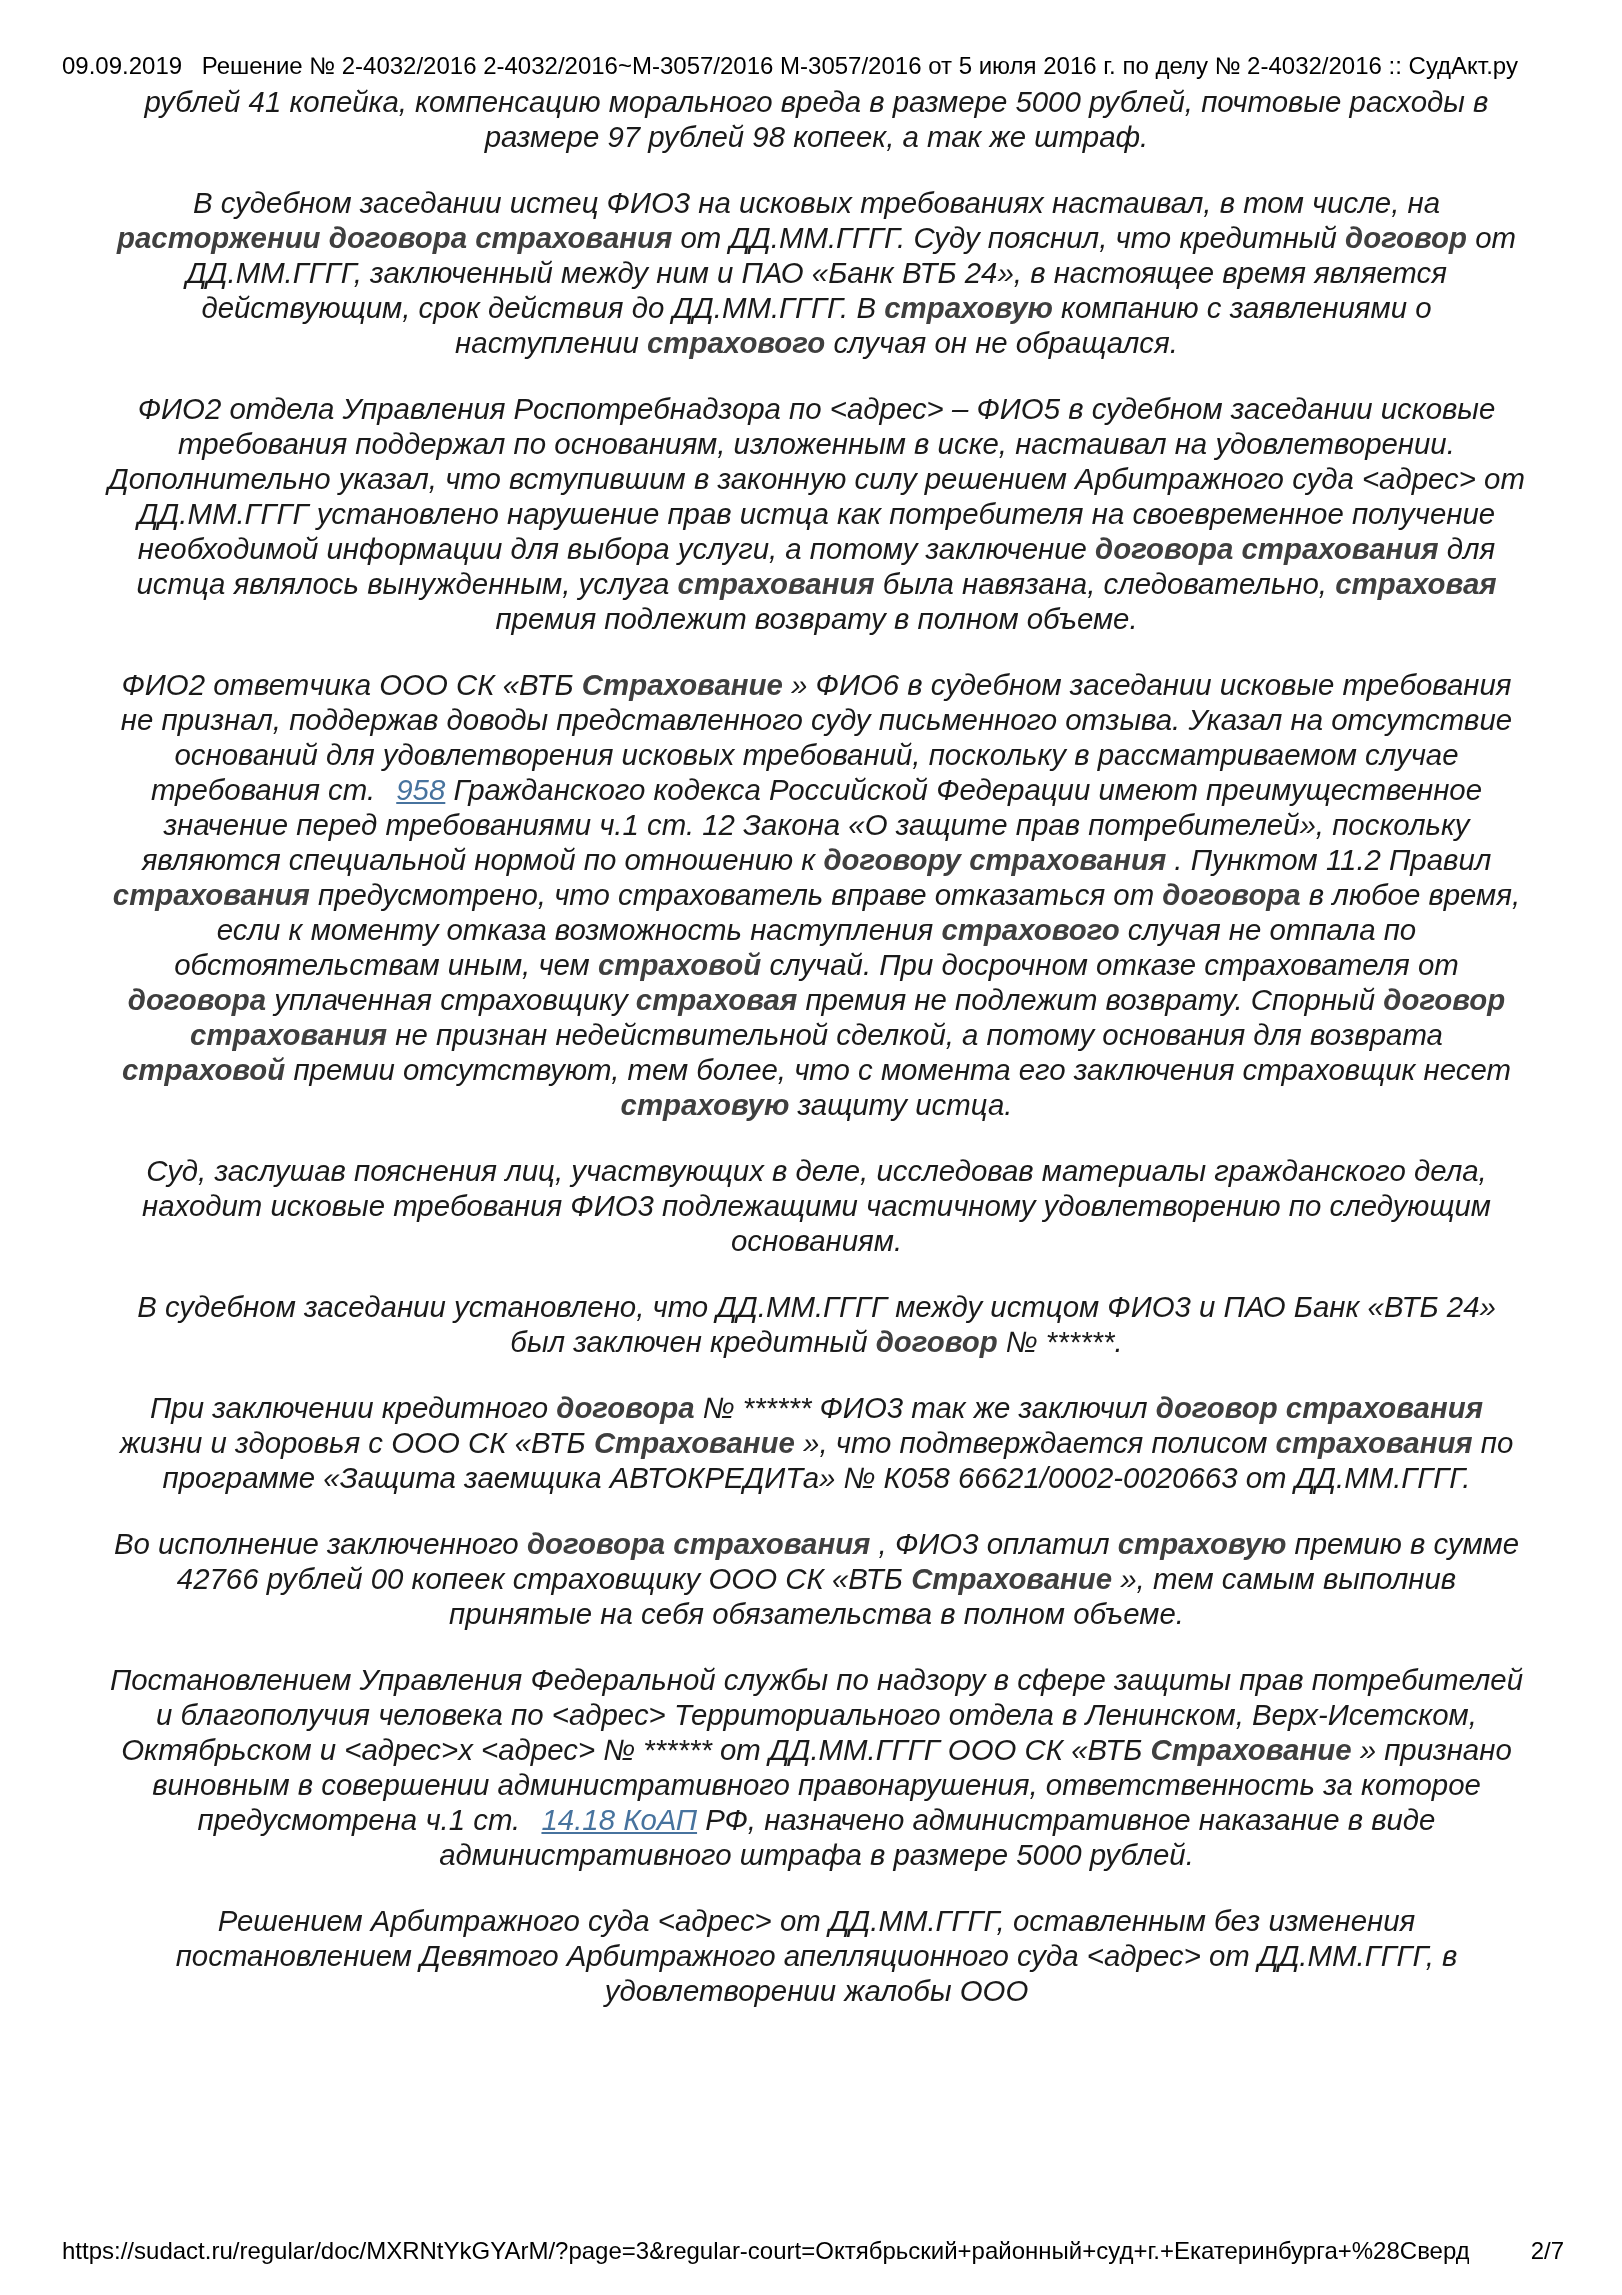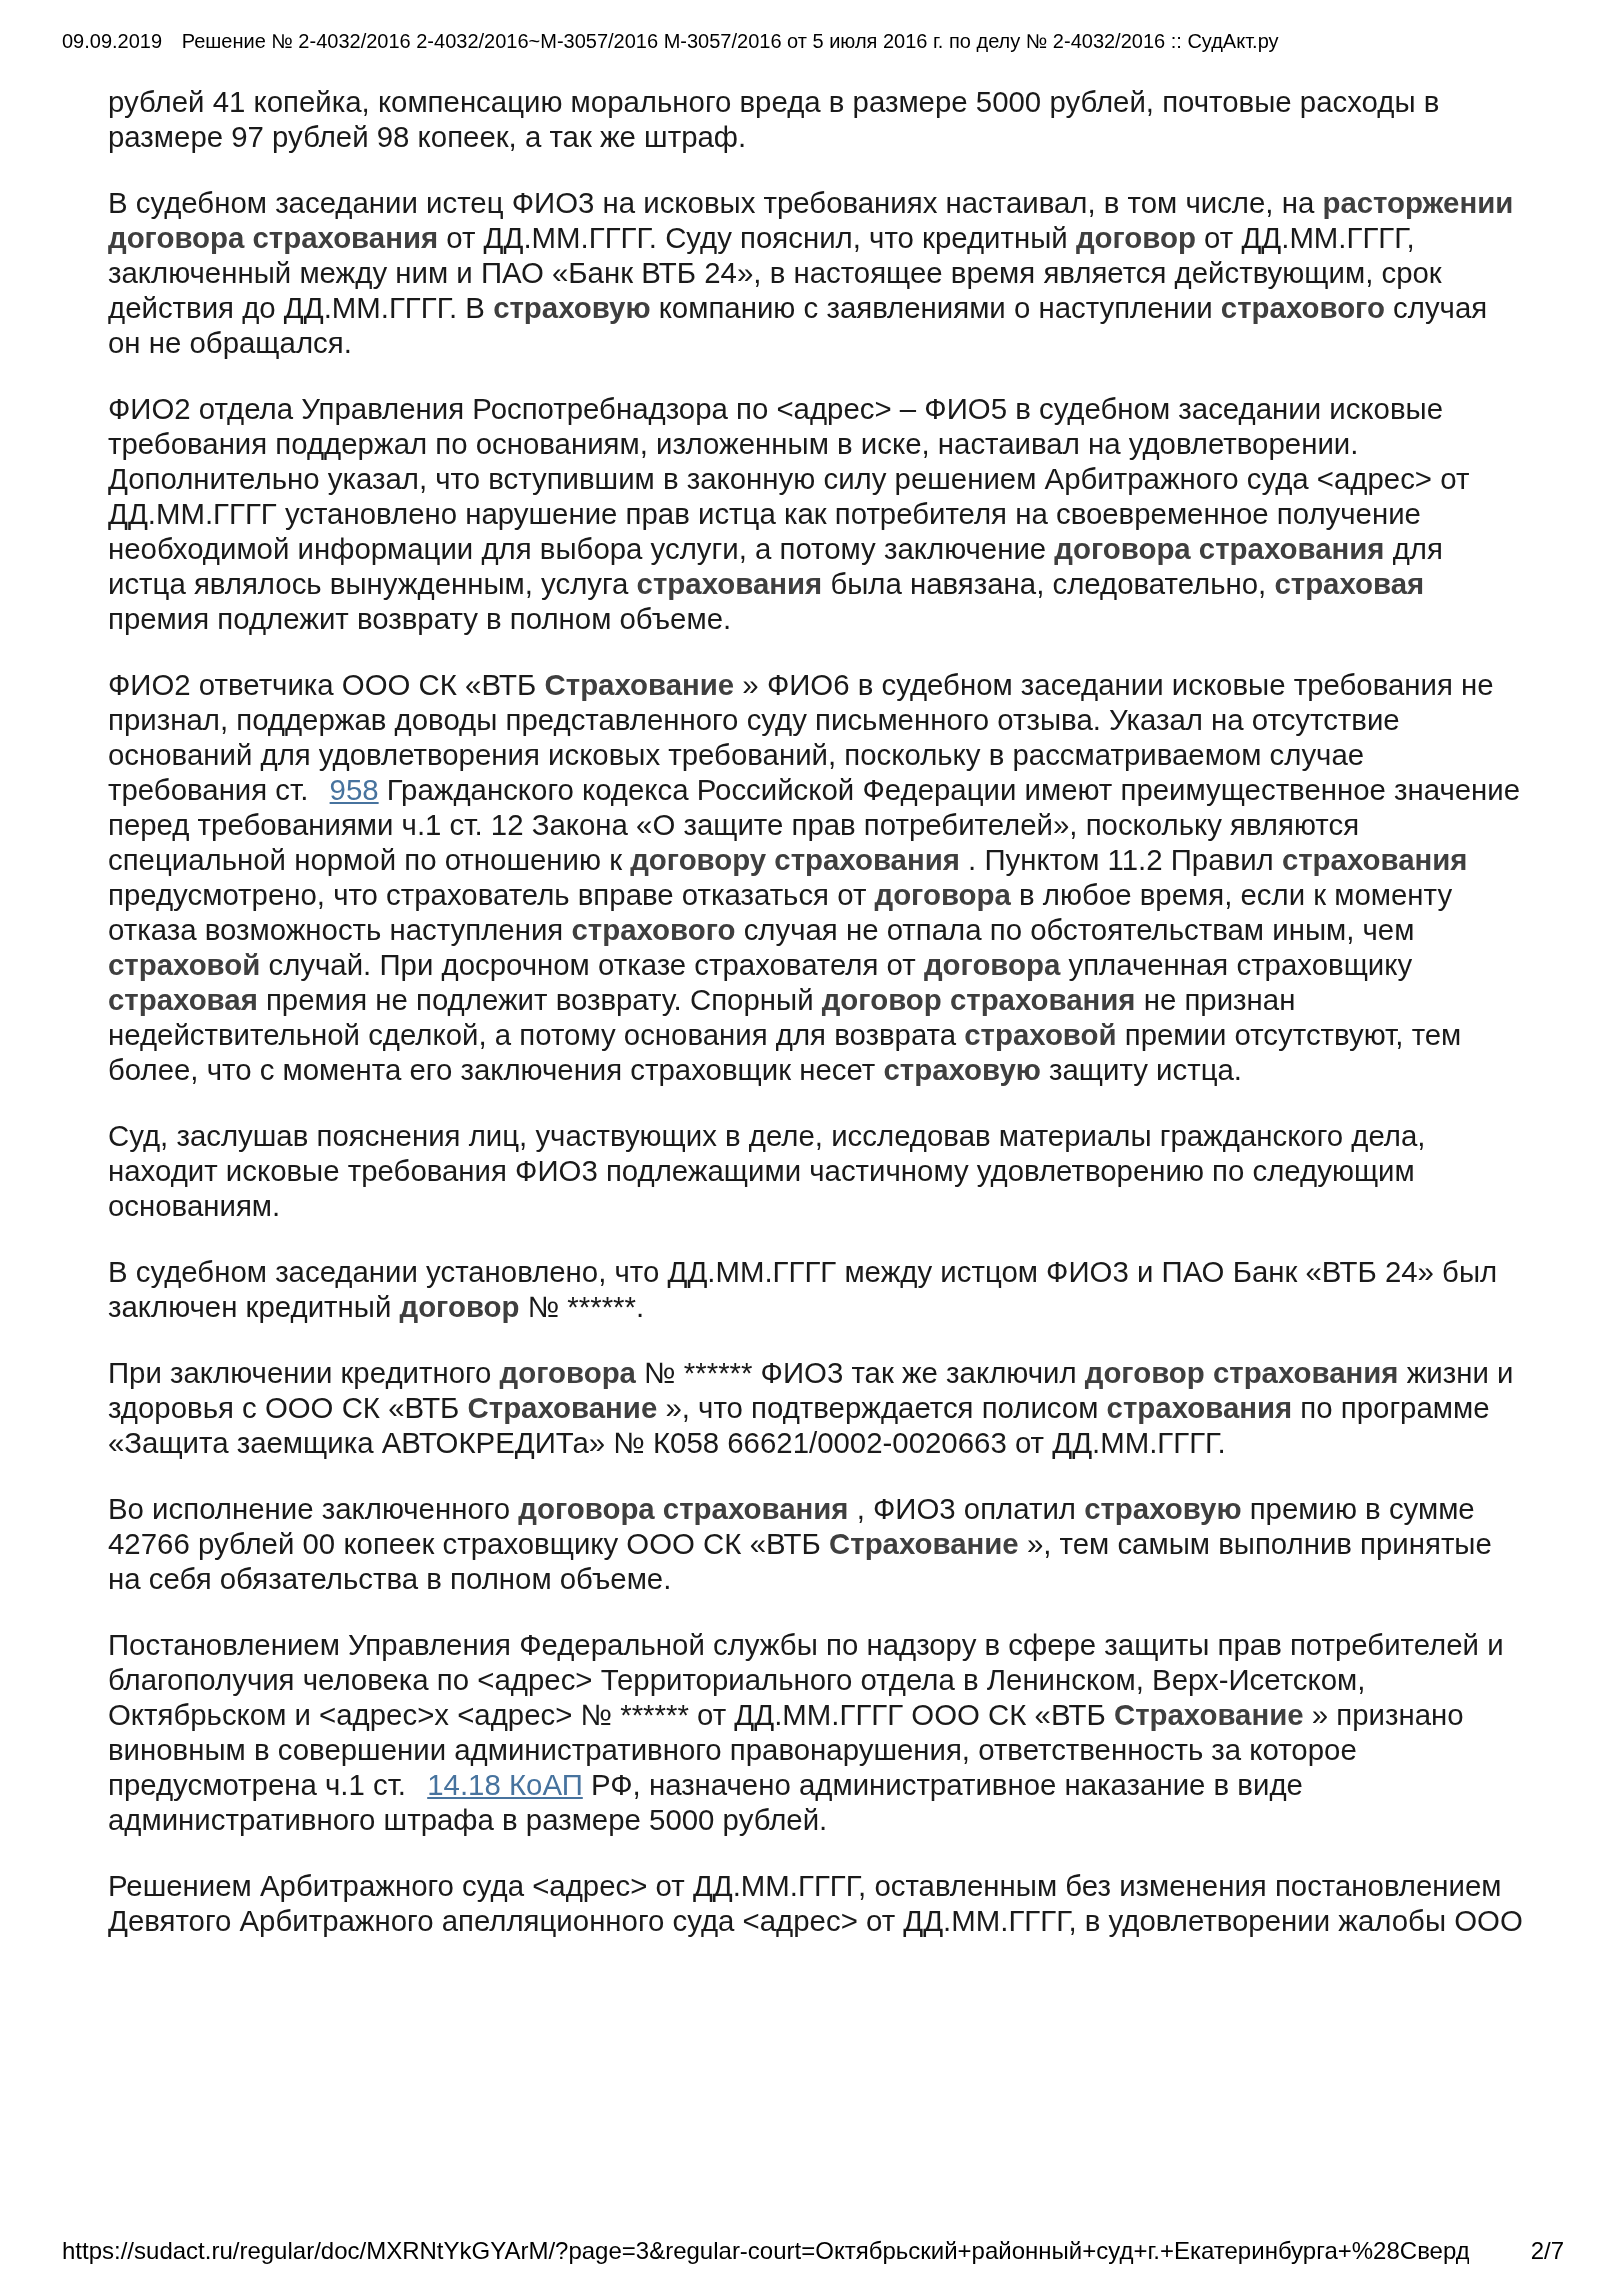--- a/index.html
+++ b/index.html
@@ -15,45 +15,46 @@
     width:1622px;
     height:2295px;
     background:var(--page-bg);
     font-family:"Liberation Sans", sans-serif;
     color:var(--text-color);
     overflow:hidden;
   }
   
   .print-header{
     position:absolute;
-    top:30px; left:0; right:0;
+    top:52px; left:0; right:0;
     display:flex;
     align-items:baseline;
-    font-size:20px;
+    font-size:24px;
     color:var(--chrome-color);
     white-space:nowrap;
   }
   .print-date{margin-left:62px;}
   .print-title{
     flex:1;
     padding-left:19.6px;
     overflow:hidden;
   }
   
   .doc{
     position:absolute;
     top:84px;
     left:108px;
     width:1417px;
     font-size:29.4px;
     line-height:35px;
   }
   .doc p{
     margin:0 0 31px 0;
-    text-align:left;
+    text-align:center;
+    font-style:italic;
   }
   .doc .term{
     font-weight:bold;
     color:var(--term-color);
   }
   .doc a.ref{
     color:var(--link-color);
     text-decoration:underline;
     cursor:pointer;
     margin-left:13px;

